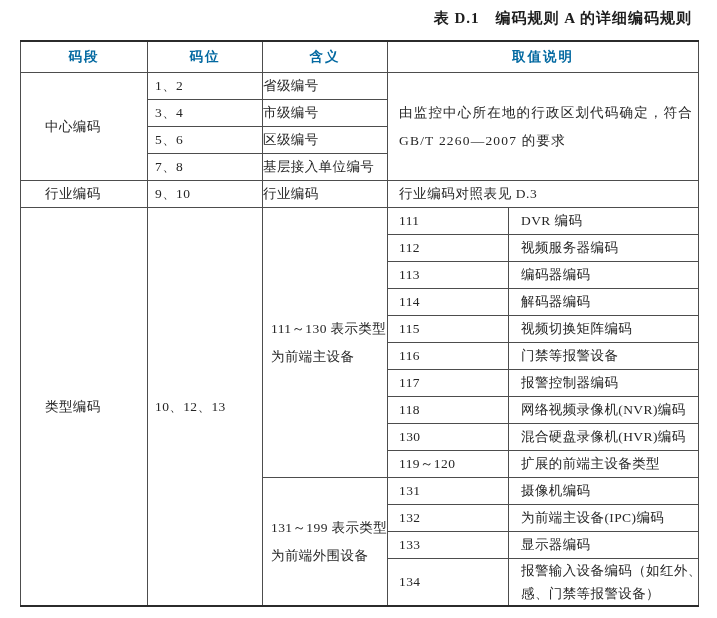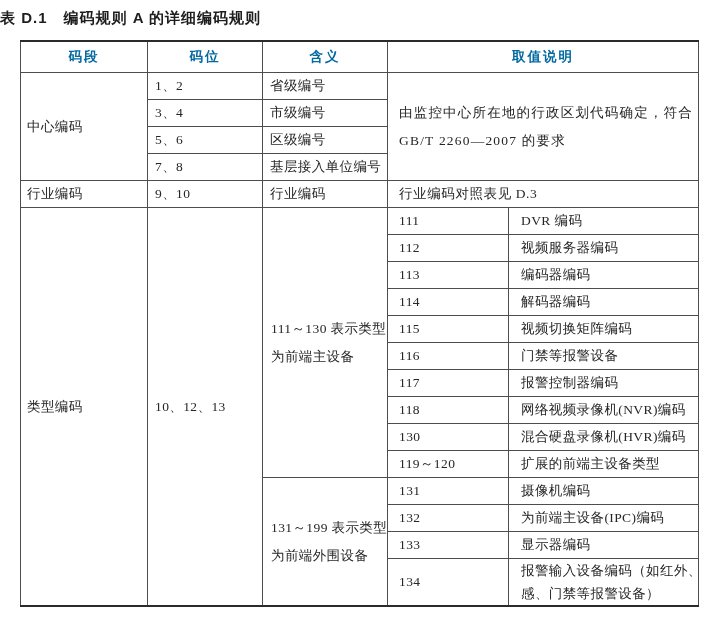--- a/index.html
+++ b/index.html
@@ -2,44 +2,44 @@
 <html><head>
 <meta charset="utf-8">
 <style>
   html,body{margin:0;padding:0;}
   .page{
     width:717px;height:618px;background:#ffffff;position:relative;
     font-family:"Liberation Serif","DejaVu Serif",serif;
     color:#262626;overflow:hidden;
   }
   .doc-title{
-    position:absolute;top:9px;left:0;width:692px;text-align:left;
-    font-family:Liberation Sans, sans-serif;
+    position:absolute;top:9px;left:0;width:692px;text-align:right;
+    font-family:Liberation Serif, serif;
     font-size:15px;font-weight:bold;letter-spacing:1px;color:#1e1e1e;
   }
   table.rule-table{
     position:absolute;left:20px;top:40px;width:678px;
     table-layout:fixed;border-collapse:collapse;
     font-size:13.5px;letter-spacing:0.4px;
   }
   table.rule-table{border-top:2px solid #2b2b2b;border-bottom:2.5px solid #2b2b2b;}
   .rule-table th,.rule-table td{
     border:1px solid #4d4d4d;vertical-align:middle;
     padding:0;overflow:hidden;
   }
   .rule-table th{
     height:30px;text-align:center;font-weight:bold;
     font-family:"DejaVu Sans","Liberation Sans",sans-serif;
     font-size:13.5px;letter-spacing:2px;color:#0369a1;
   }
   tr.r{height:27px;}
   tr.r-tall{height:46px;}
-  td.c-seg{padding-left:6px;}
+  td.c-seg{padding-left:24px;}
   td.c-pos{padding-left:7px;}
-  td.c-mean{padding-left:7px;margin-top:6px;}
+  td.c-mean{margin-top:6px;}
   td.c-mean-m{padding-left:8px;}
   td.c-code{padding-left:11px;}
   td.c-desc{padding-left:12px;padding-right:3px;margin-left:24px;}
   td.c-vdesc{padding-left:11px;letter-spacing:1.2px;}
   .ln{white-space:nowrap;line-height:28px;}
   .ln-sm{white-space:nowrap;line-height:23px;}
 </style>
 </head>
 <body>
 

